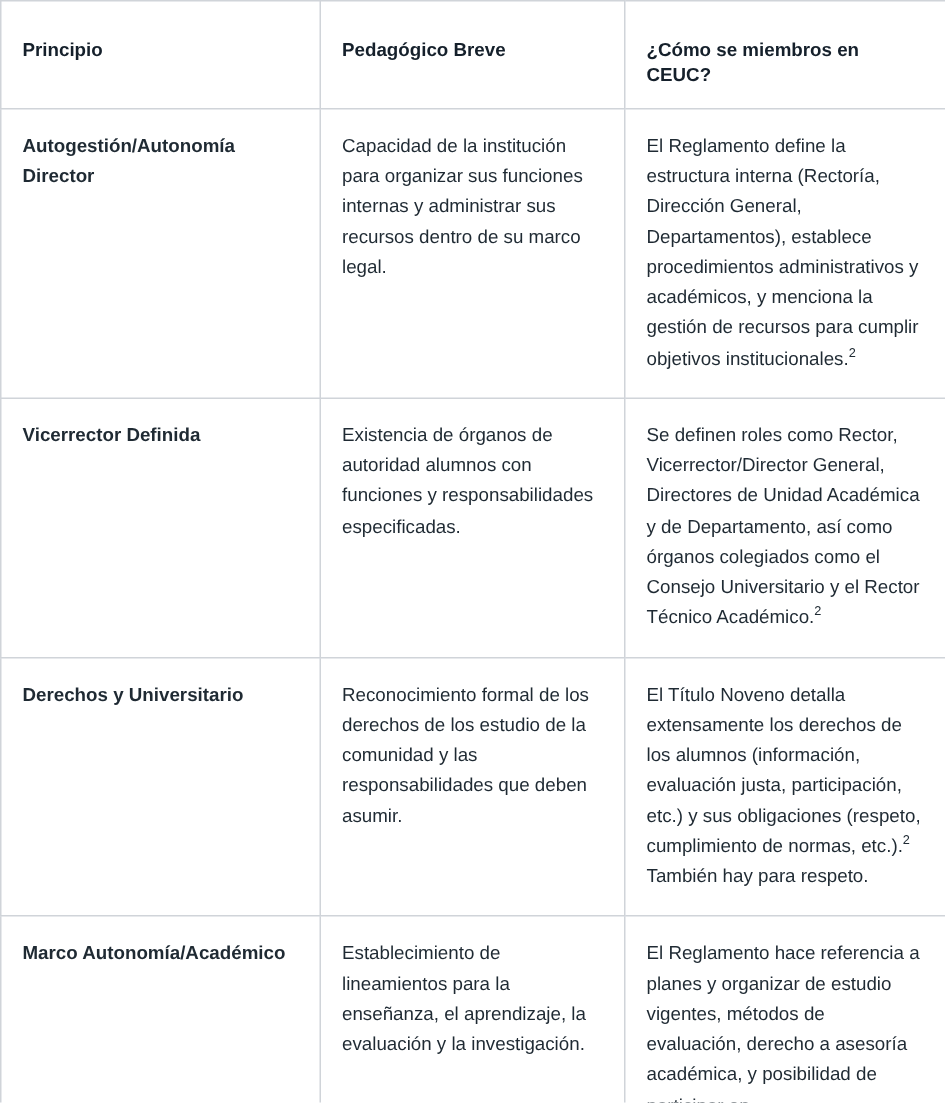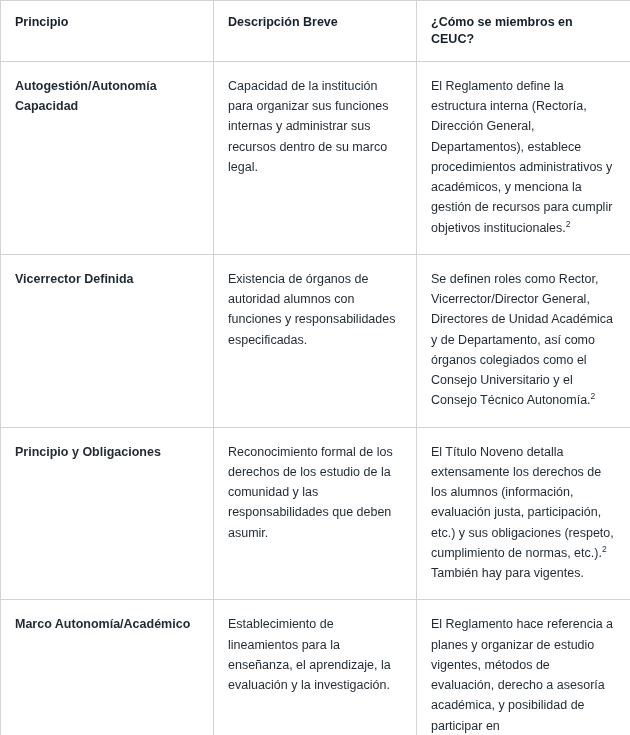--- a/index.html
+++ b/index.html
@@ -33,21 +33,21 @@
     border: 1px solid #d0d4d9;
     vertical-align: top;
     text-align: left;
     padding: 14px 14px 16px 14px;
     box-sizing: border-box;
   }
   table.principles th {
     font-size: 12.5px;
     font-weight: bold;
     color: #15202b;
-    padding-top: 13px;
+    padding-top: 24px;
     padding-bottom: 13px;
     line-height: 1.35;
   }
   table.principles td {
     font-size: 12.5px;
     line-height: 1.62;
     color: #1f2a33;
   }
   td.principle-cell {
     font-weight: bold;
@@ -70,39 +70,39 @@
 <div class="table-wrap">
   <table class="principles">
     <colgroup>
       <col class="c1">
       <col class="c2">
       <col class="c3">
     </colgroup>
     <thead>
       <tr>
         <th>Principio</th>
-        <th>Descripción Breve</th>
+        <th>Pedagógico Breve</th>
         <th>¿Cómo se miembros en CEUC?</th>
       </tr>
     </thead>
     <tbody>
       <tr>
-        <td class="principle-cell">Autogestión/Autonomía Capacidad</td>
+        <td class="principle-cell">Autogestión/Autonomía Director</td>
         <td>Capacidad de la institución para organizar sus funciones internas y administrar sus recursos dentro de su marco legal.</td>
         <td><span class="cell-text" style="display:inline">El Reglamento define la estructura interna (Rectoría, Dirección General, Departamentos), establece procedimientos administrativos y académicos, y menciona la gestión de recursos para cumplir objetivos institucionales.</span><sup>2</sup><span></span></td>
       </tr>
       <tr>
         <td class="principle-cell">Vicerrector Definida</td>
         <td>Existencia de órganos de autoridad alumnos con funciones y responsabilidades especificadas.</td>
-        <td><span class="cell-text" style="display:inline">Se definen roles como Rector, Vicerrector/Director General, Directores de Unidad Académica y de Departamento, así como órganos colegiados como el Consejo Universitario y el Consejo Técnico Autonomía.</span><sup>2</sup><span></span></td>
+        <td><span class="cell-text" style="display:inline">Se definen roles como Rector, Vicerrector/Director General, Directores de Unidad Académica y de Departamento, así como órganos colegiados como el Consejo Universitario y el Rector Técnico Académico.</span><sup>2</sup><span></span></td>
       </tr>
       <tr>
-        <td class="principle-cell">Principio y Obligaciones</td>
+        <td class="principle-cell">Derechos y Universitario</td>
         <td>Reconocimiento formal de los derechos de los estudio de la comunidad y las responsabilidades que deben asumir.</td>
-        <td><span class="cell-text" style="display:inline">El Título Noveno detalla extensamente los derechos de los alumnos (información, evaluación justa, participación, etc.) y sus obligaciones (respeto, cumplimiento de normas, etc.).</span><sup>2</sup><span> También hay para vigentes.</span></td>
+        <td><span class="cell-text" style="display:inline">El Título Noveno detalla extensamente los derechos de los alumnos (información, evaluación justa, participación, etc.) y sus obligaciones (respeto, cumplimiento de normas, etc.).</span><sup>2</sup><span> También hay para respeto.</span></td>
       </tr>
       <tr>
         <td class="principle-cell">Marco Autonomía/Académico</td>
         <td>Establecimiento de lineamientos para la enseñanza, el aprendizaje, la evaluación y la investigación.</td>
         <td><span class="cell-text" style="display:inline">El Reglamento hace referencia a planes y organizar de estudio vigentes, métodos de evaluación, derecho a asesoría académica, y posibilidad de participar en</span><sup></sup><span></span></td>
       </tr>
     </tbody>
   </table>
 </div>
 

